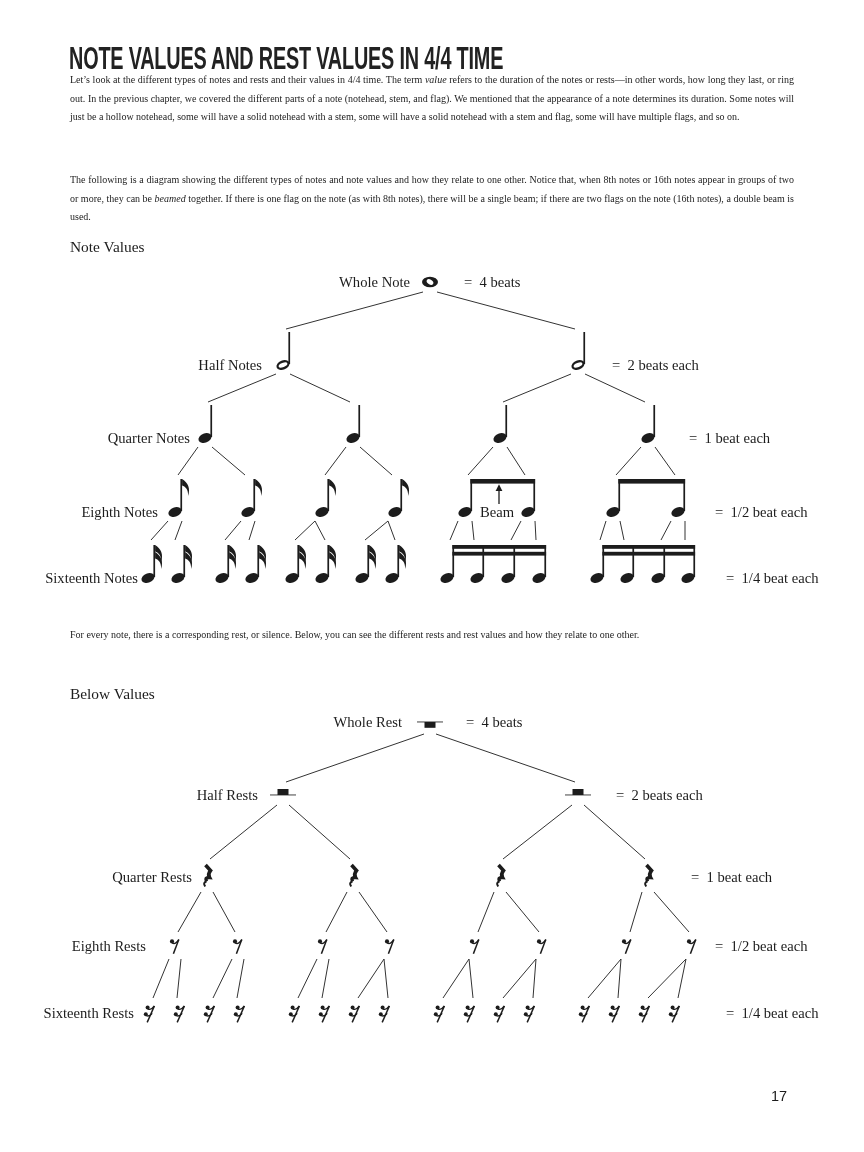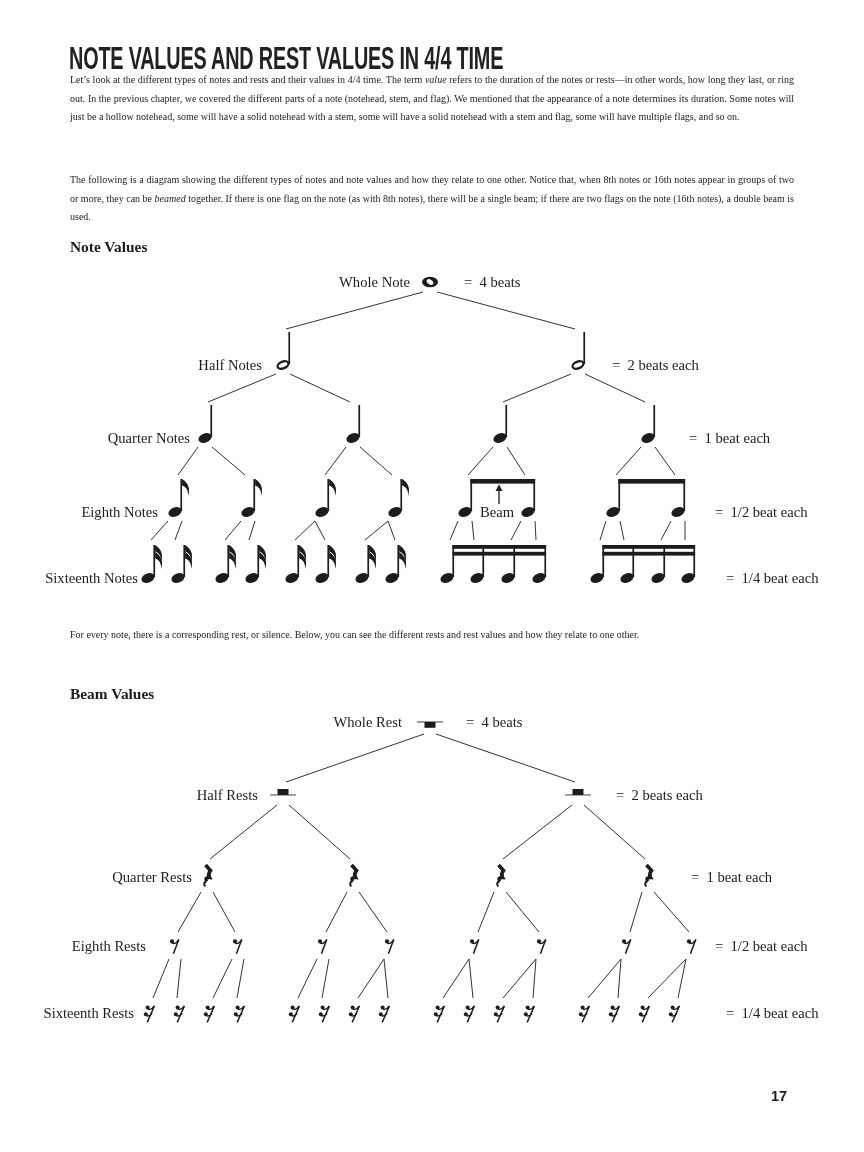--- a/index.html
+++ b/index.html
@@ -11,44 +11,44 @@
     position:absolute; left:69px; top:41px;
     font-family:"Liberation Sans", sans-serif; font-weight:700; font-size:31px;
     letter-spacing:-0.3px; white-space:nowrap;
     transform:scaleX(0.64); transform-origin:left center; color:#222;
   }
   .para {
     position:absolute; left:70px; width:724px;
     font-size:10px; line-height:18.6px; text-align:justify;
   }
   .section-heading {
-    position:absolute; left:70px; font-size:15.4px; font-weight:700;
+    position:absolute; left:70px; font-size:15.4px; font-weight:400;
   }
   #page-number {
     position:absolute; left:771px; top:1088px;
-    font-family:"Liberation Sans", sans-serif; font-weight:700; font-size:14.5px;
+    font-family:"Liberation Sans", sans-serif; font-weight:400; font-size:14.5px;
   }
   #diagrams { position:absolute; left:0; top:0; }
   #diagrams text {
     font-family:"Liberation Serif", serif; font-size:14.6px; fill:#1c1c1c;
   }
 </style>
 </head>
 <body>
 
 <div id="title">NOTE VALUES AND REST VALUES IN 4/4 TIME</div>
 
 <div class="para" style="top:71px"><span>Let’s look at the different types of notes and rests and their values in 4/4 time. The term </span><i>value</i><span> refers to the duration of the notes or rests—in other words, how long they last, or ring out. In the previous chapter, we covered the different parts of a note (notehead, stem, and flag). We mentioned that the appearance of a note determines its duration. Some notes will just be a hollow notehead, some will have a solid notehead with a stem, some will have a solid notehead with a stem and flag, some will have multiple flags, and so on.</span></div>
 <div class="para" style="top:171px"><span>The following is a diagram showing the different types of notes and note values and how they relate to one other. Notice that, when 8th notes or 16th notes appear in groups of two or more, they can be </span><i>beamed</i><span> together. If there is one flag on the note (as with 8th notes), there will be a single beam; if there are two flags on the note (16th notes), a double beam is used.</span></div>
 
 <div class="section-heading" style="top:238px">Note Values</div>
 
 <div class="para" style="top:626px"><span>For every note, there is a corresponding rest, or silence. Below, you can see the different rests and rest values and how they relate to one other.</span></div>
 
-<div class="section-heading" style="top:685px">Beam Values</div>
+<div class="section-heading" style="top:685px">Below Values</div>
 
 <svg id="diagrams" width="864" height="1152" viewBox="0 0 864 1152">
     <g>
       <line x1="423" y1="292" x2="286" y2="329" stroke="#333" stroke-width="1"></line>
       <line x1="437" y1="292" x2="575" y2="329" stroke="#333" stroke-width="1"></line>
       <line x1="276" y1="374" x2="208" y2="402" stroke="#333" stroke-width="1"></line>
       <line x1="290" y1="374" x2="350" y2="402" stroke="#333" stroke-width="1"></line>
       <line x1="571" y1="374" x2="503" y2="402" stroke="#333" stroke-width="1"></line>
       <line x1="585" y1="374" x2="645" y2="402" stroke="#333" stroke-width="1"></line>
       <line x1="198" y1="447" x2="178" y2="475" stroke="#333" stroke-width="1"></line>

